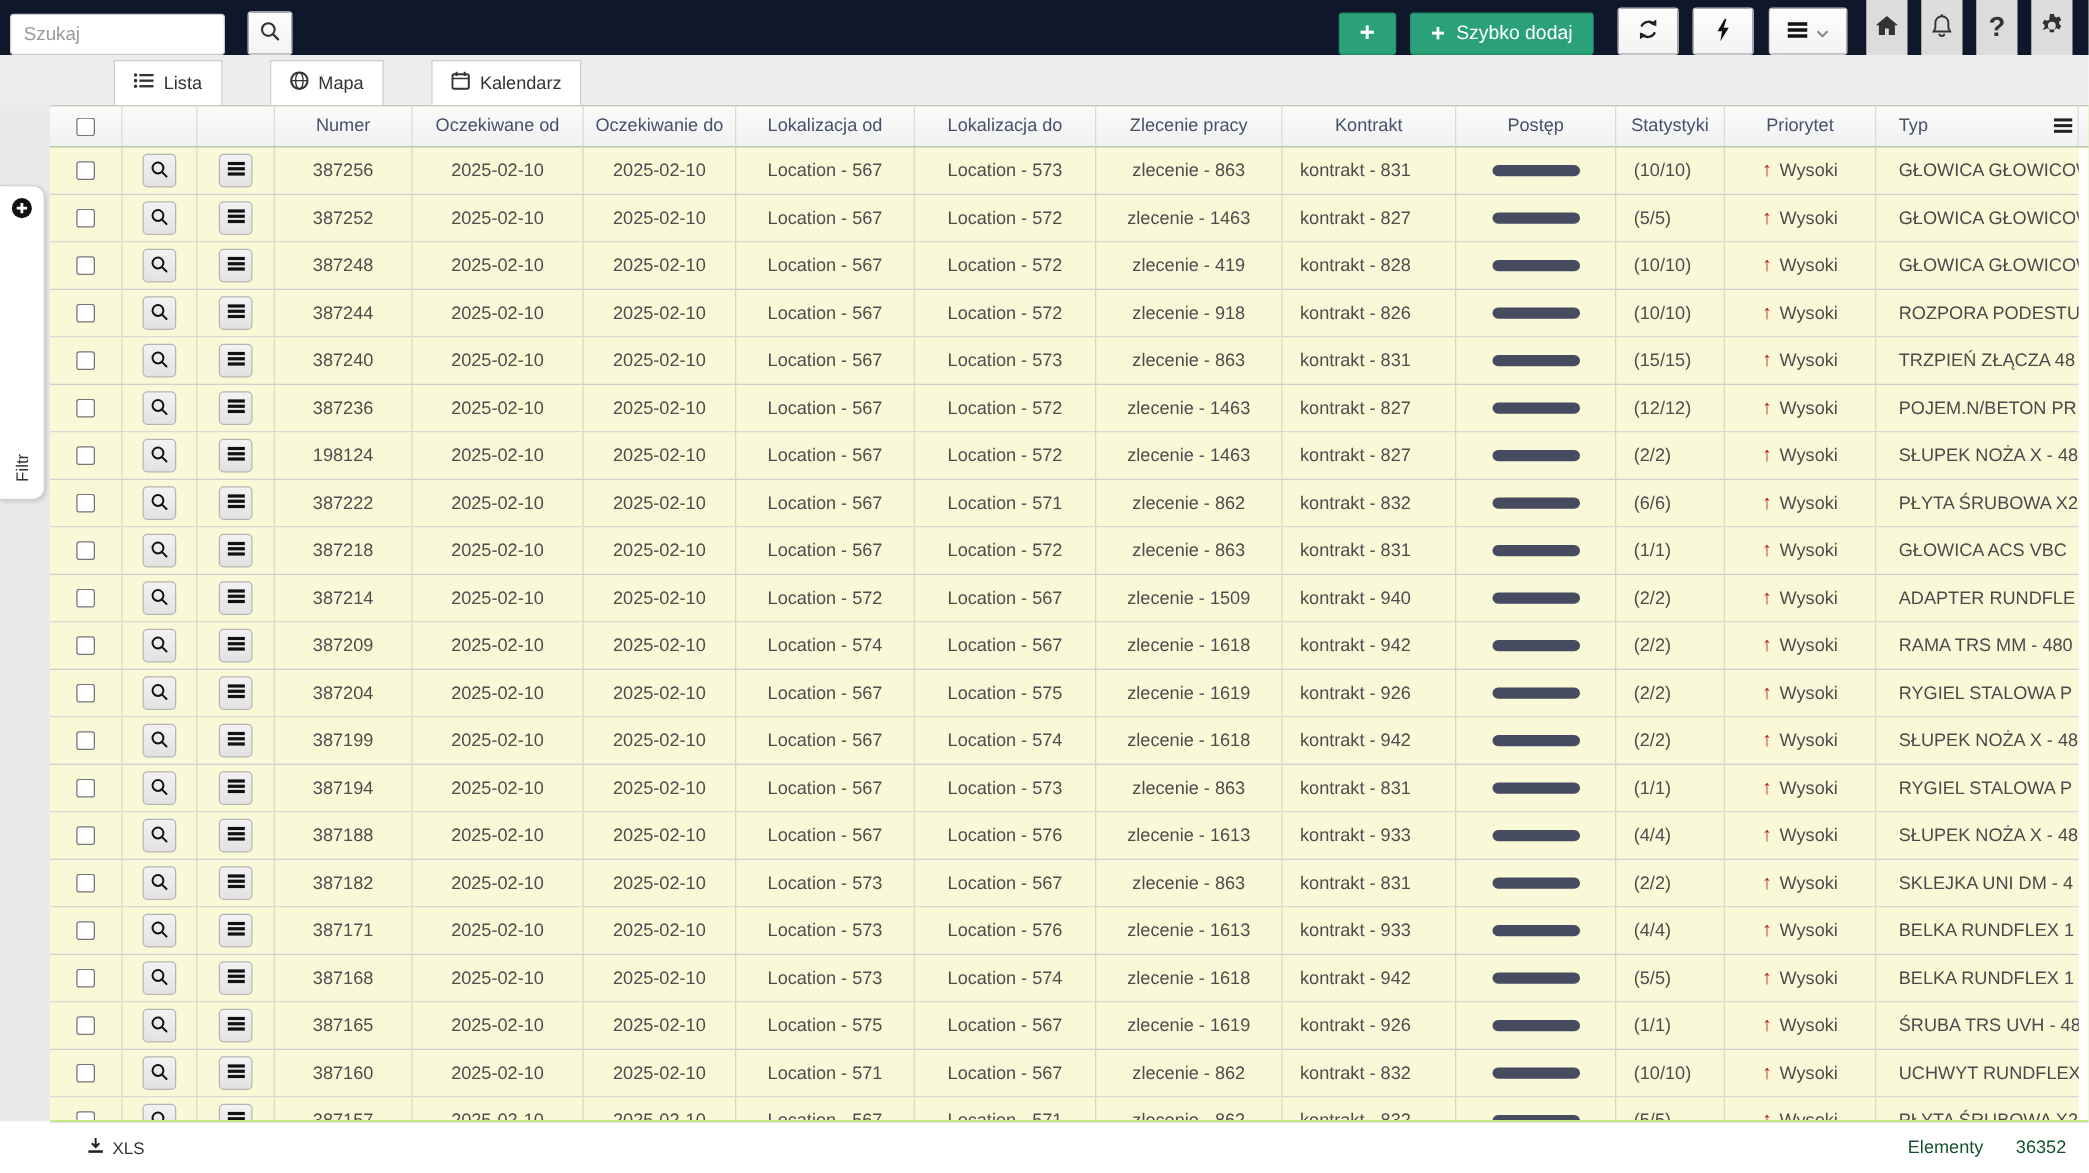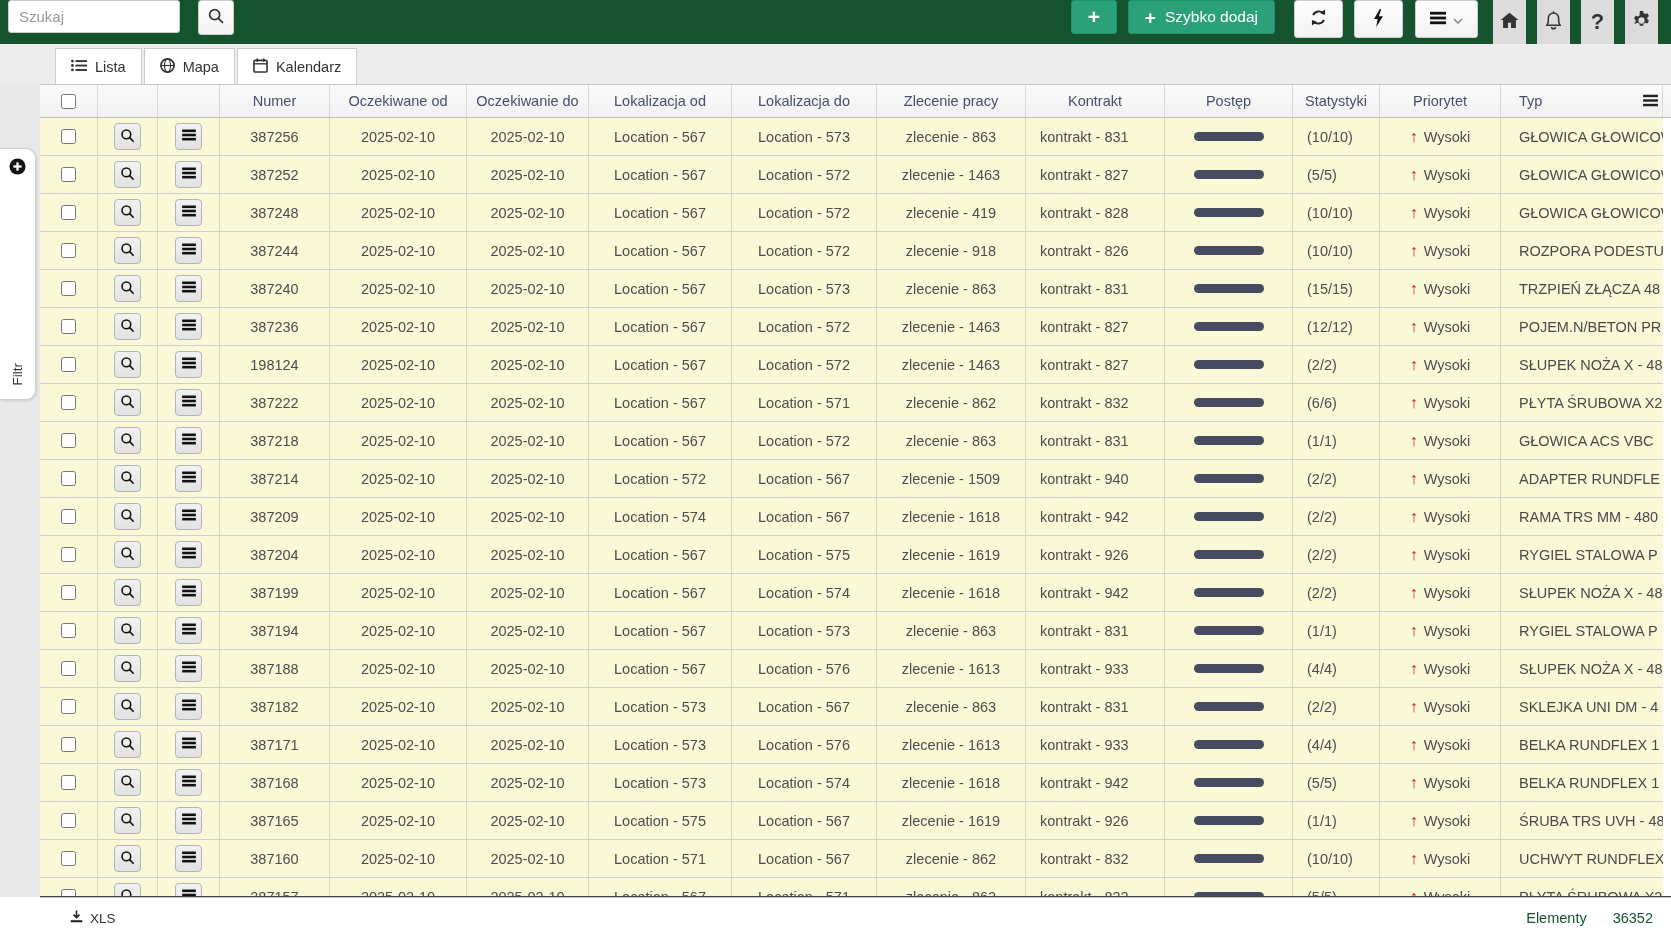--- a/index.html
+++ b/index.html
@@ -1,20 +1,20 @@
 <!DOCTYPE html>
 <html><head>
 <meta charset="utf-8">
 <style>
   * { box-sizing: border-box; margin: 0; padding: 0; }
   html,body { width:1671px; height:938px; overflow:hidden; background:#fff;
     font-family:"Liberation Sans", sans-serif; }
 
   
-  .toolbar { height:44px; background:#14532d; display:flex; align-items:flex-start; position:relative; }
+  .toolbar { height:44px; background:#0f172a; display:flex; align-items:flex-end; position:relative; }
   .search-input { width:172px; height:33px; margin-left:8px; border:1px solid #ccc; border-radius:3px;
     padding:0 10px; font-size:15px; color:#444; font-family:inherit; }
   .search-input::placeholder { color:#9a9a9a; }
   .btn { border:1px solid #ccc; background:linear-gradient(#fdfdfd,#f3f3f3); border-radius:3px;
     display:flex; align-items:center; justify-content:center; cursor:pointer; }
   .search-btn { width:36px; height:35px; margin-left:18px; }
   .toolbar-spacer { flex:1; }
   .btn-green { background:#2aa178; border:1px solid #23906a; color:#fff; border-radius:3px;
     height:34px; display:flex; align-items:center; justify-content:center; cursor:pointer; }
   .add-btn { width:46px; font-size:21px; font-weight:bold; margin-right:11px; }
@@ -25,33 +25,33 @@
   .bolt-btn { margin-right:12px; }
   .menu-btn { width:63px; height:38px; gap:7px; margin-right:15px; }
   .icon-square { width:33px; align-self:stretch; background:#dcdcdc; display:flex; align-items:center;
     justify-content:center; cursor:pointer; margin-right:11px; border:none; }
   .icon-square:last-child { margin-right:13px; }
   .qmark { font-size:22px; font-weight:bold; color:#333; }
 
   
   .tabstrip { height:40px; background:#ededed; display:flex; align-items:flex-end; padding-left:55px; }
   .tab { height:36px; background:#fff; border:1px solid #ccc; border-bottom:none; display:flex;
-    align-items:center; gap:8px; padding:0 15px; font-size:14.5px; color:#333; cursor:pointer; margin-right:2px; }
+    align-items:center; gap:8px; padding:0 15px; font-size:14.5px; color:#333; cursor:pointer; margin-right:2px;margin-left:36px; }
   .tab.active { background:#fff; }
 
   
   .main { display:flex; height:813px; }
   .left-rail { width:40px; background:#e9e9e9; position:relative; flex:none; }
   .filter-tab { position:absolute; left:0; top:64px; width:36px; height:252px; background:#fff;
     border:1px solid #d2d2d2; border-left:none; border-radius:0 10px 10px 0;
     box-shadow:1px 1px 3px rgba(0,0,0,.12); display:flex; flex-direction:column; align-items:center;
     justify-content:space-between; padding:9px 0 14px 0; cursor:pointer; }
   .filter-label { writing-mode:vertical-rl; transform:rotate(180deg); font-size:13.5px; color:#333; }
 
-  .table-wrap { flex:1; position:relative; background:#404040; }
+  .table-wrap { flex:1; position:relative; background:#bef264; }
   .grid { display:grid;
     grid-template-columns:58px 60px 62px 110px 137px 122px 143px 145px 149px 139px 128px 87px 121px minmax(0,1fr); }
   .thead { height:34px; background:linear-gradient(#fbfbfb,#f1f1f1); border-top:1px solid #c8c8c8;
     border-bottom:1px solid #bfbfbf; position:relative; padding-right:8px; }
   .th { display:flex; align-items:center; justify-content:center; font-size:14.5px; color:#46506b;
     border-right:1px solid #d9d9d9; height:100%; white-space:nowrap; overflow:hidden; }
   .th.left { justify-content:flex-start; padding-left:18px; }
   .th:last-child { border-right:none; }
   .colconfig-btn { position:absolute; right:8px; top:5px; width:26px; height:23px; background:transparent;
     border:none; display:flex; align-items:center; justify-content:center; cursor:pointer; }

